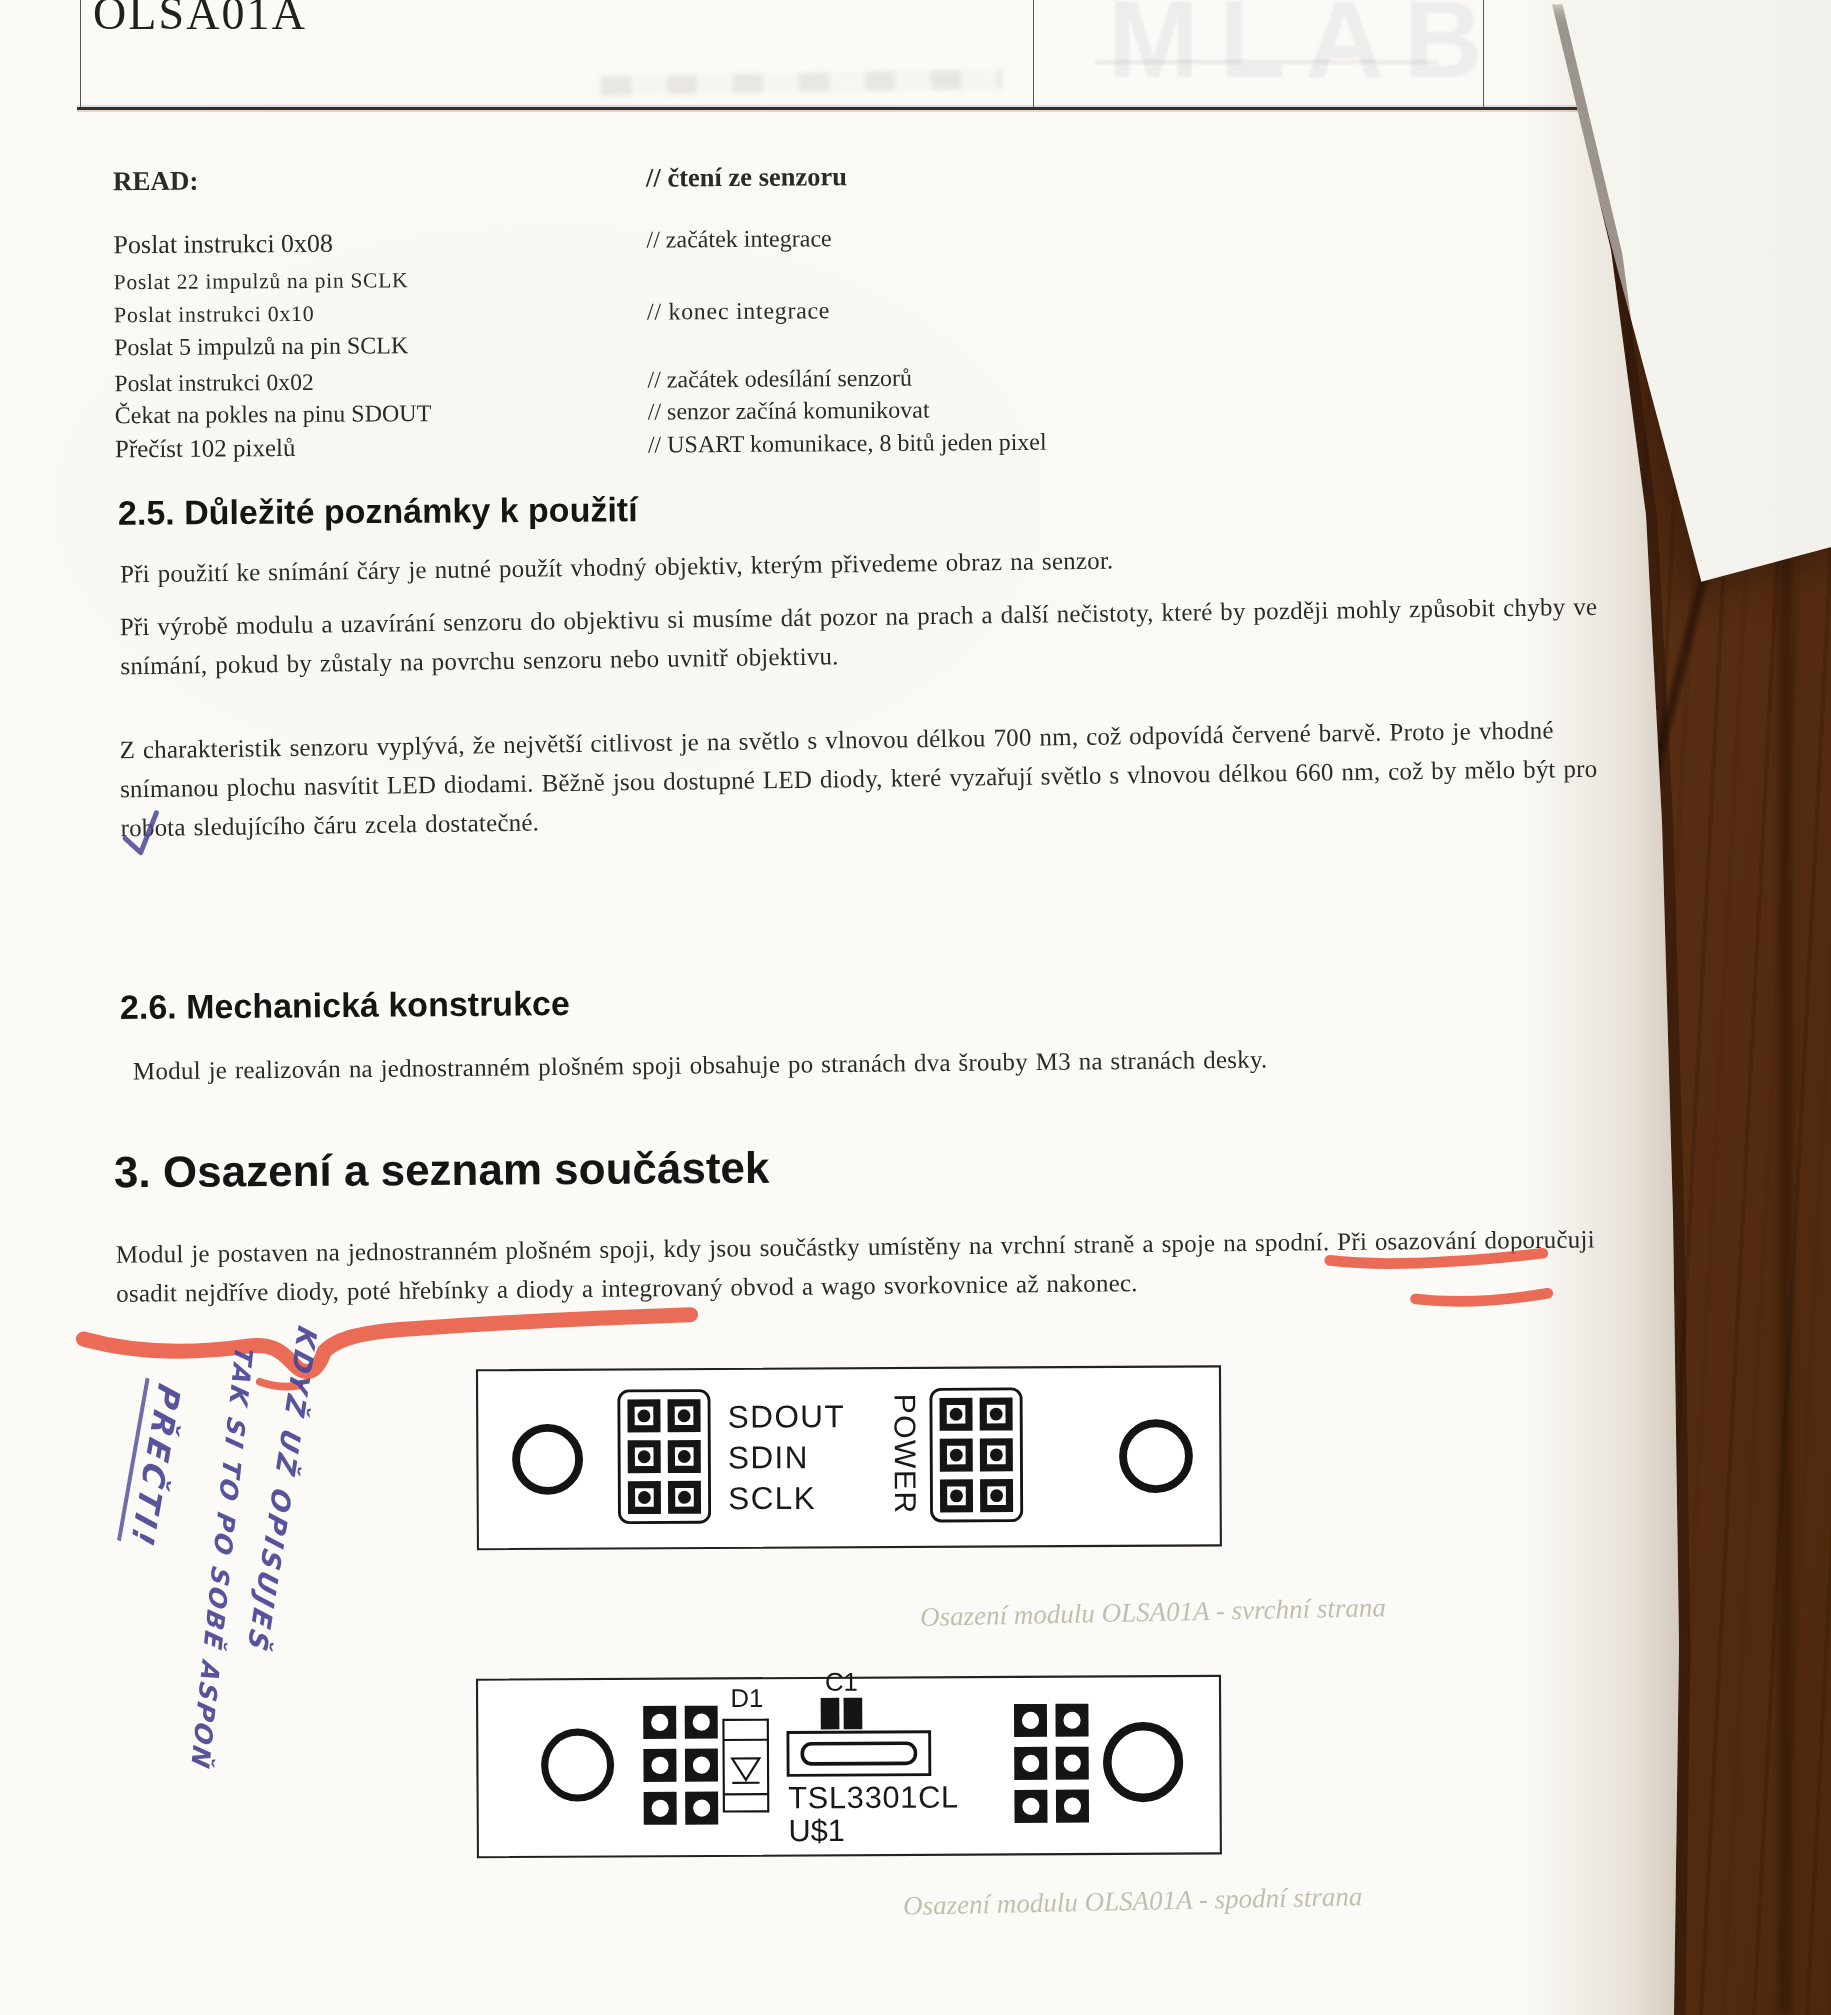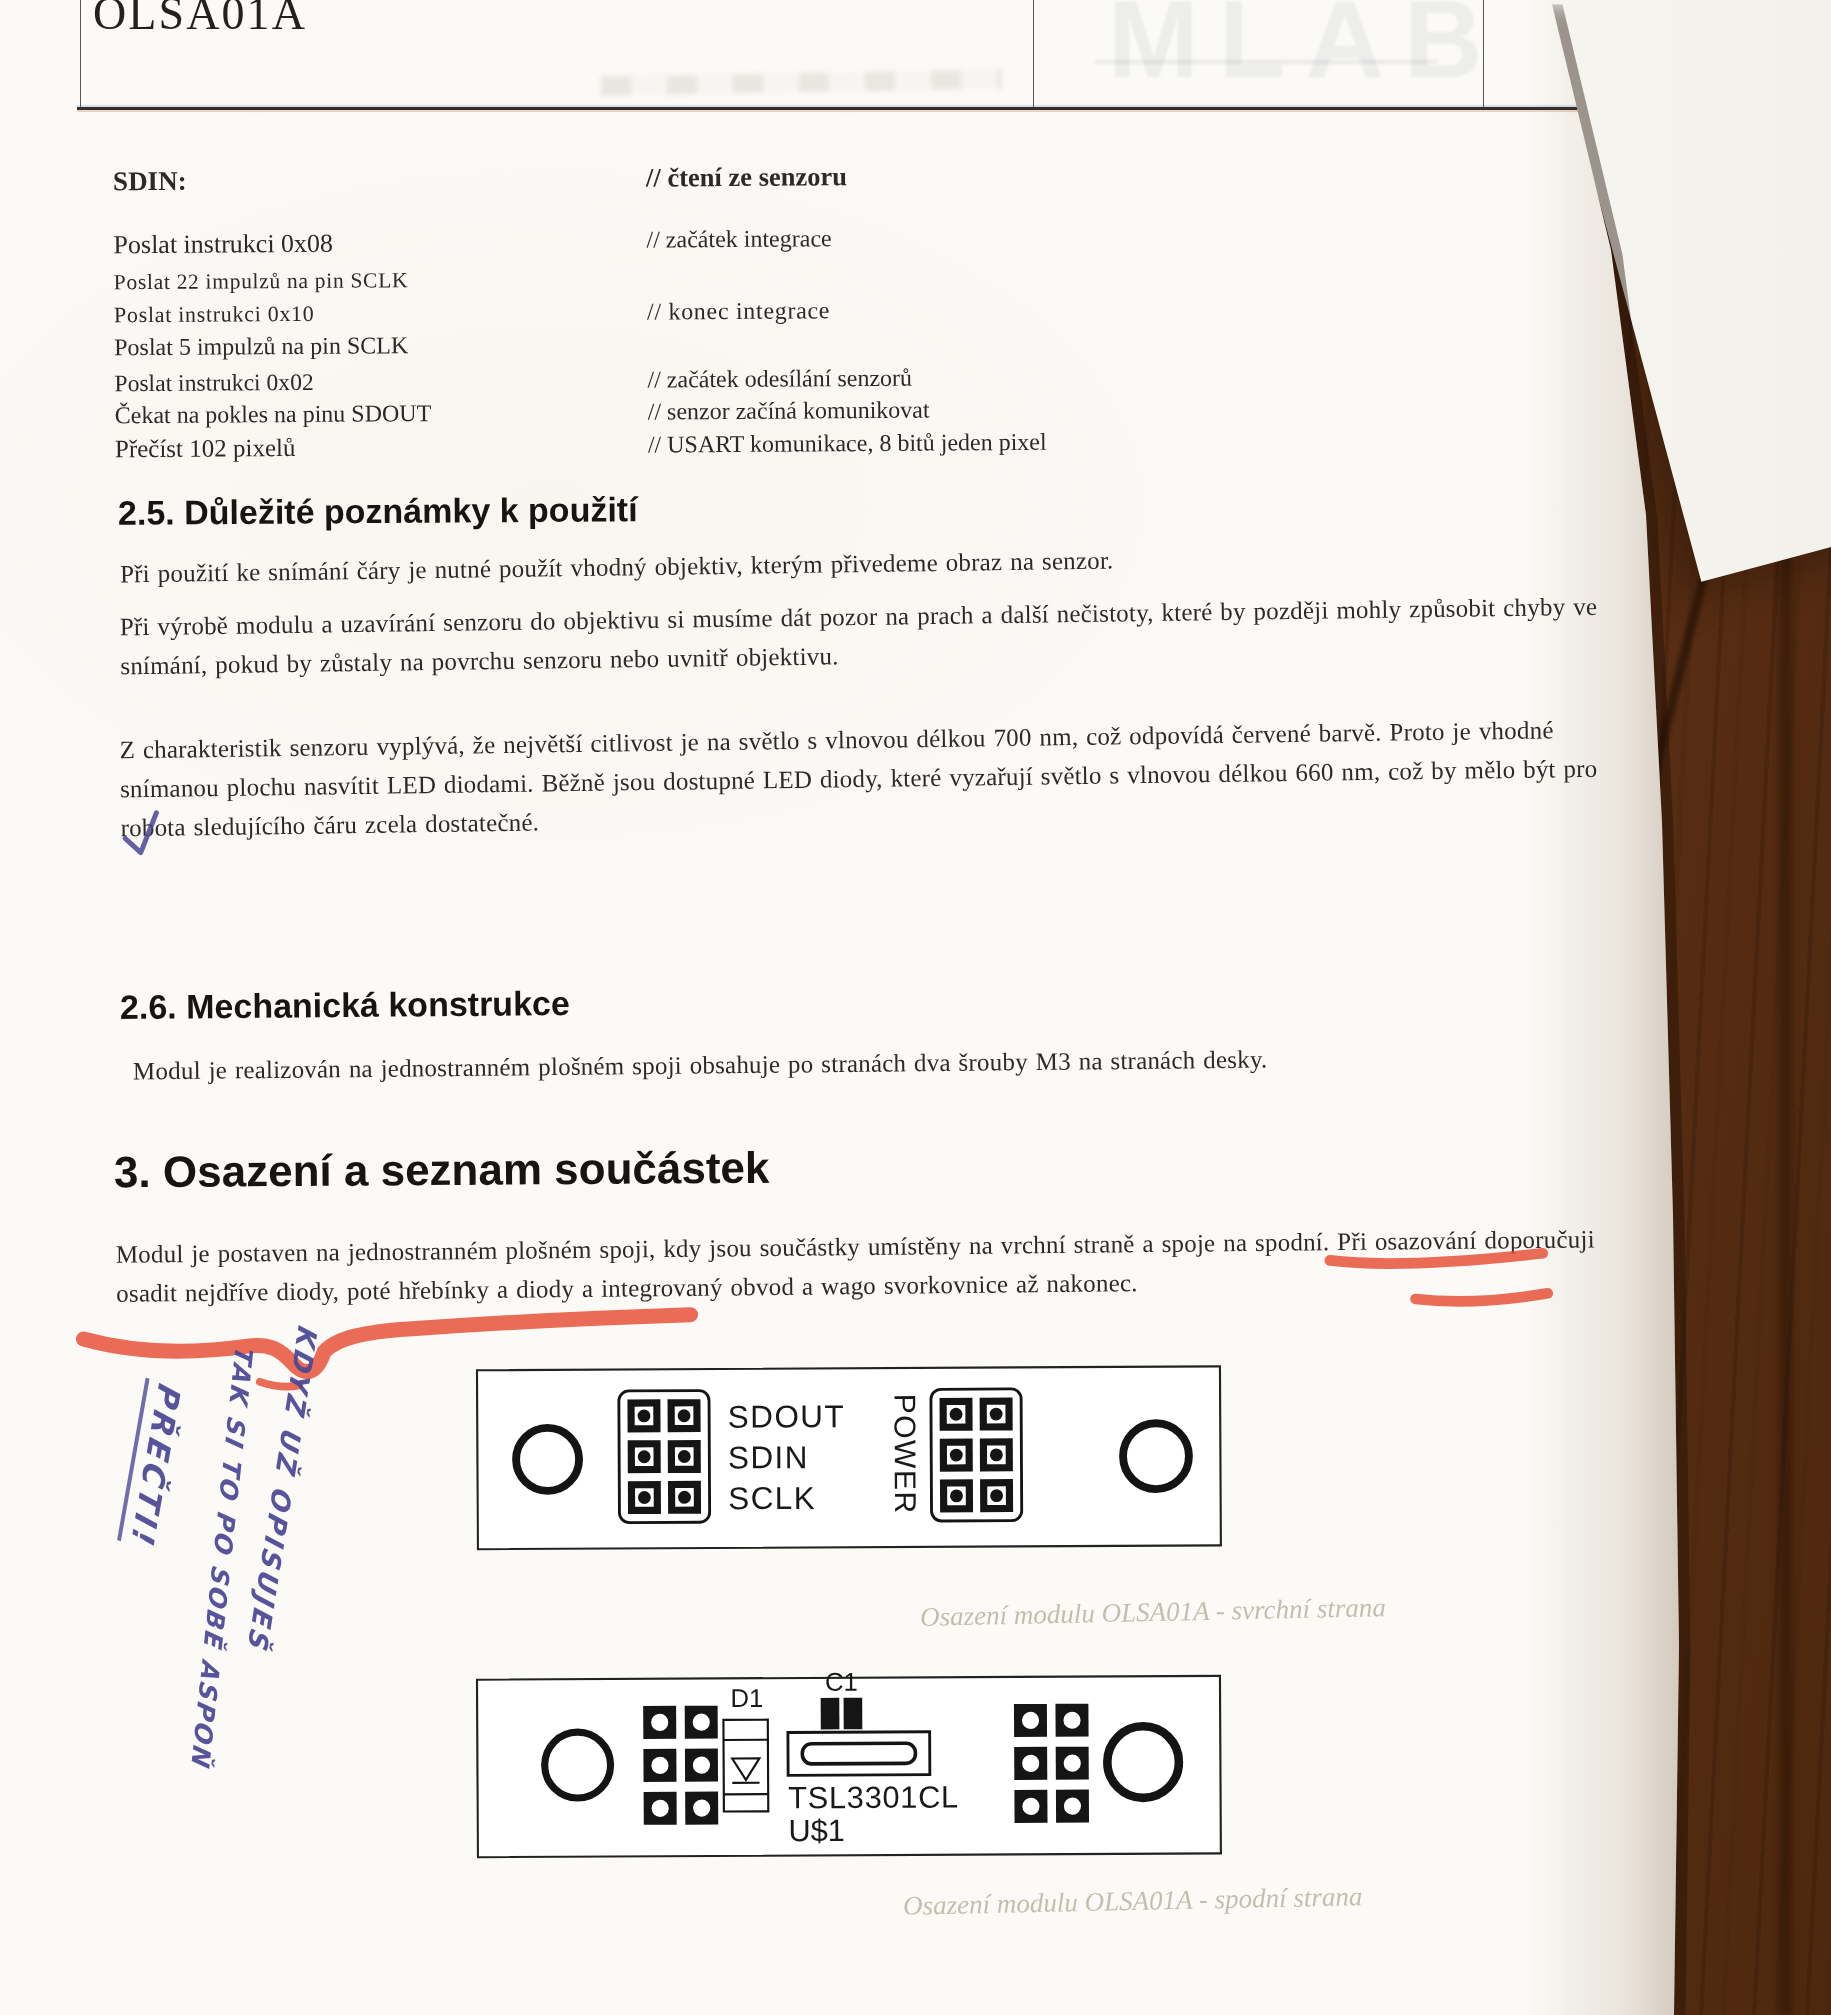--- a/index.html
+++ b/index.html
@@ -103,21 +103,21 @@
   <div class="vline v2"></div>
   <div class="vline v3"></div>
   <div class="hline"></div>
   <div class="doc-title">OLSA01A</div>
   <div class="logo-mlab">MLAB</div>
   <div class="logo-strike"></div>
   <div class="bleed"></div>
 
   <div class="read">
     <div class="read-row rr0">
-      <span class="read-cmd">SDIN:</span>
+      <span class="read-cmd">READ:</span>
       <span class="read-comment">// čtení ze senzoru</span>
     </div>
     <div class="read-row rr1">
       <span class="read-cmd">Poslat instrukci 0x08</span>
       <span class="read-comment">// začátek integrace</span>
     </div>
     <div class="read-row rr2">
       <span class="read-cmd">Poslat 22 impulzů na pin SCLK</span>
       <span class="read-comment"></span>
     </div>

